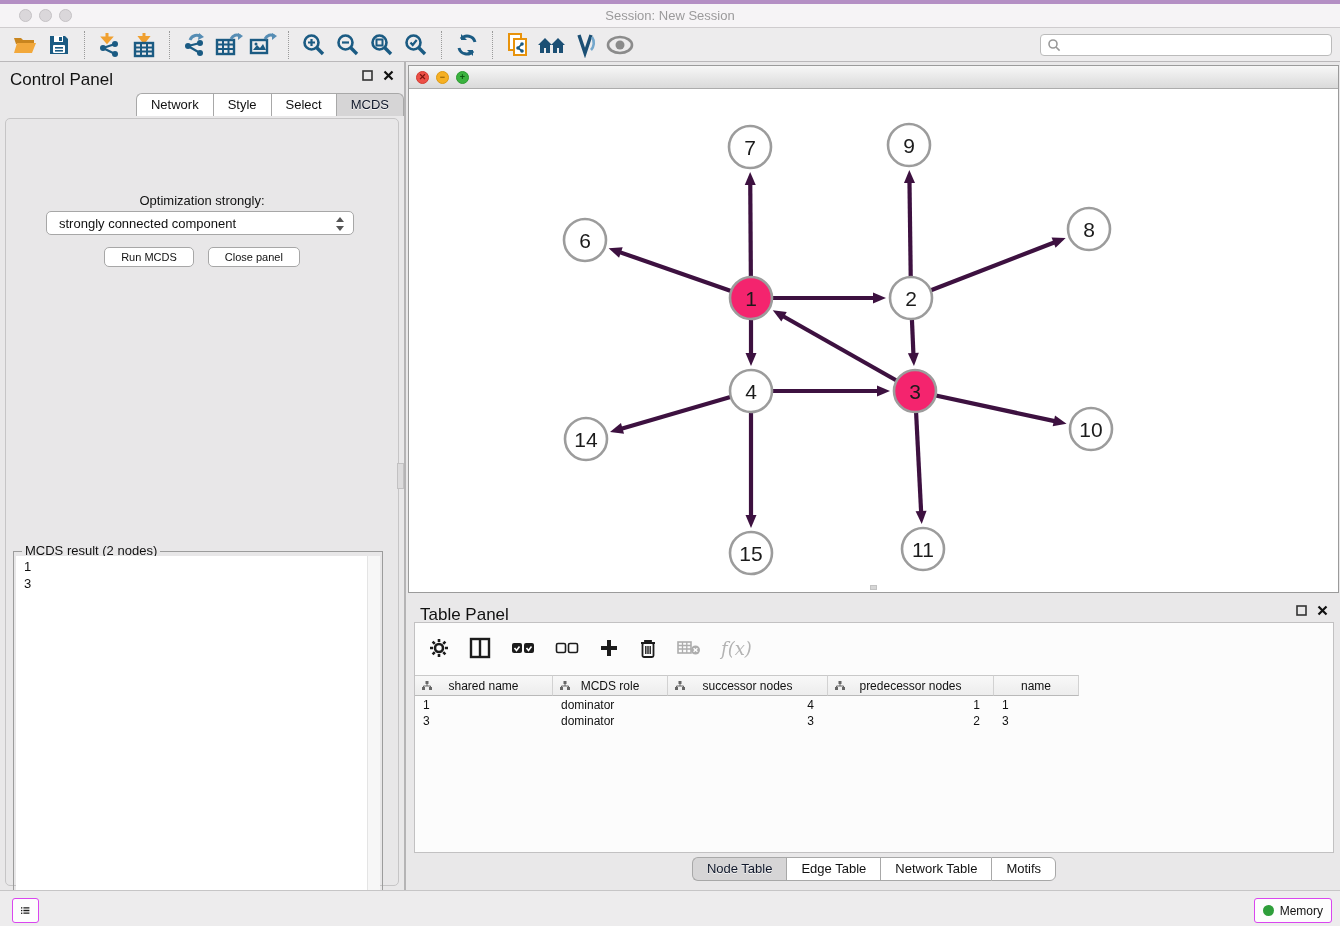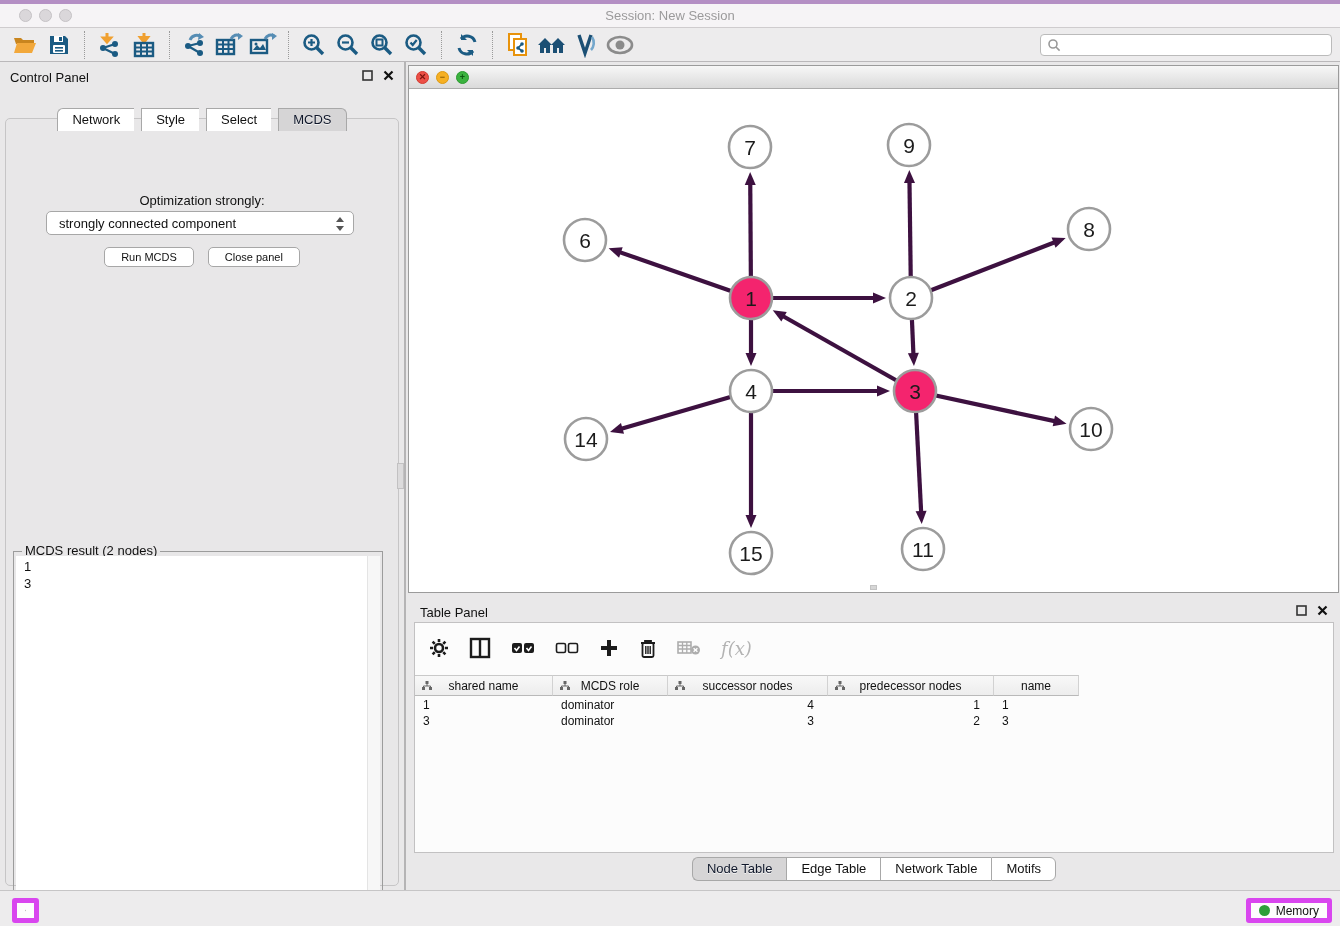--- a/index.html
+++ b/index.html
@@ -27,23 +27,23 @@
   .tbtn { width:34px; height:30px; display:flex; align-items:center; justify-content:center; }
   .tsep { width:1px; height:28px; border-left:1px dotted #9a9a9a; margin:0 8px; }
   .searchbox {
     margin-left:auto; width:292px; height:22px; background:#fff;
     border:1px solid #bbb; border-radius:4px; display:flex; align-items:center; padding:0 6px;
   }
   .searchbox input { border:none; outline:none; flex:1; font-size:12px; font-family:"Liberation Sans",sans-serif; background:transparent; }
   
   .control-panel { position:absolute; left:0; top:62px; width:404px; height:828px; background:#e9e8e9; }
   .panel-head { position:relative; height:30px; }
-  .panel-head .ptitle { position:absolute; left:10px; top:8px; font-size:13px; color:#111; }
+  .panel-head .ptitle { position:absolute; left:10px; top:8px; font-size:17px; color:#111; }
   .winbtns { position:absolute; right:10px; top:8px; display:flex; gap:10px; align-items:center; }
-  .cp-tabs { position:absolute; left:0; top:46px; width:100%; display:flex; justify-content:center; z-index:2;gap:7px; }
+  .cp-tabs { position:absolute; left:0; top:31px; width:100%; display:flex; justify-content:flex-end; z-index:2; }
   .tab {
     padding:3px 14px 4px; font-size:13px; background:#fff; color:#111;
     border:1px solid #a8a8a8; border-right:none; cursor:default;
   }
   .tab:first-child { border-top-left-radius:6px; border-bottom-left-radius:6px; }
   .tab:last-child { border-right:1px solid #a8a8a8; border-top-right-radius:6px; border-bottom-right-radius:6px; }
   .cp-tabs .tab { border-bottom:none; border-radius:0; }
   .cp-tabs .tab:first-child { border-top-left-radius:6px; }
   .cp-tabs .tab:last-child { border-top-right-radius:6px; }
   .tab.selected { background:#d6d5d6; color:#0f172a; text-shadow:0 1px 0 #f4f4f4; }
@@ -114,21 +114,21 @@
   .th .hicon { position:absolute; left:7px; top:5px; }
   .grid-row { position:absolute; left:0; display:flex; height:16px; }
   .td { font-size:12px; line-height:16px; padding:0 8px; color:#111; overflow:hidden; }
   .tp-tabs { position:absolute; left:0; right:0; bottom:6px; display:flex; justify-content:center; }
   
   .statusbar {
     position:absolute; left:0; top:890px; width:1340px; height:36px;
     background:#edeced; border-top:1px solid #c6c5c6;
   }
   .sq-btn {
-    position:absolute; top:7px; height:25px; background:#fdfdfd; border:5px solid #d946ef;
+    position:absolute; top:7px; height:25px; background:#fdfdfd; border:1px solid #d946ef;
     border-radius:3px; display:flex; align-items:center; justify-content:center; gap:6px;
     font-size:12px; color:#111; padding:0 8px;
   }
   .statusdot { width:11px; height:11px; border-radius:50%; }
   svg { display:block; }
 </style>
 </head>
 <body>
 
 <div class="screen">

